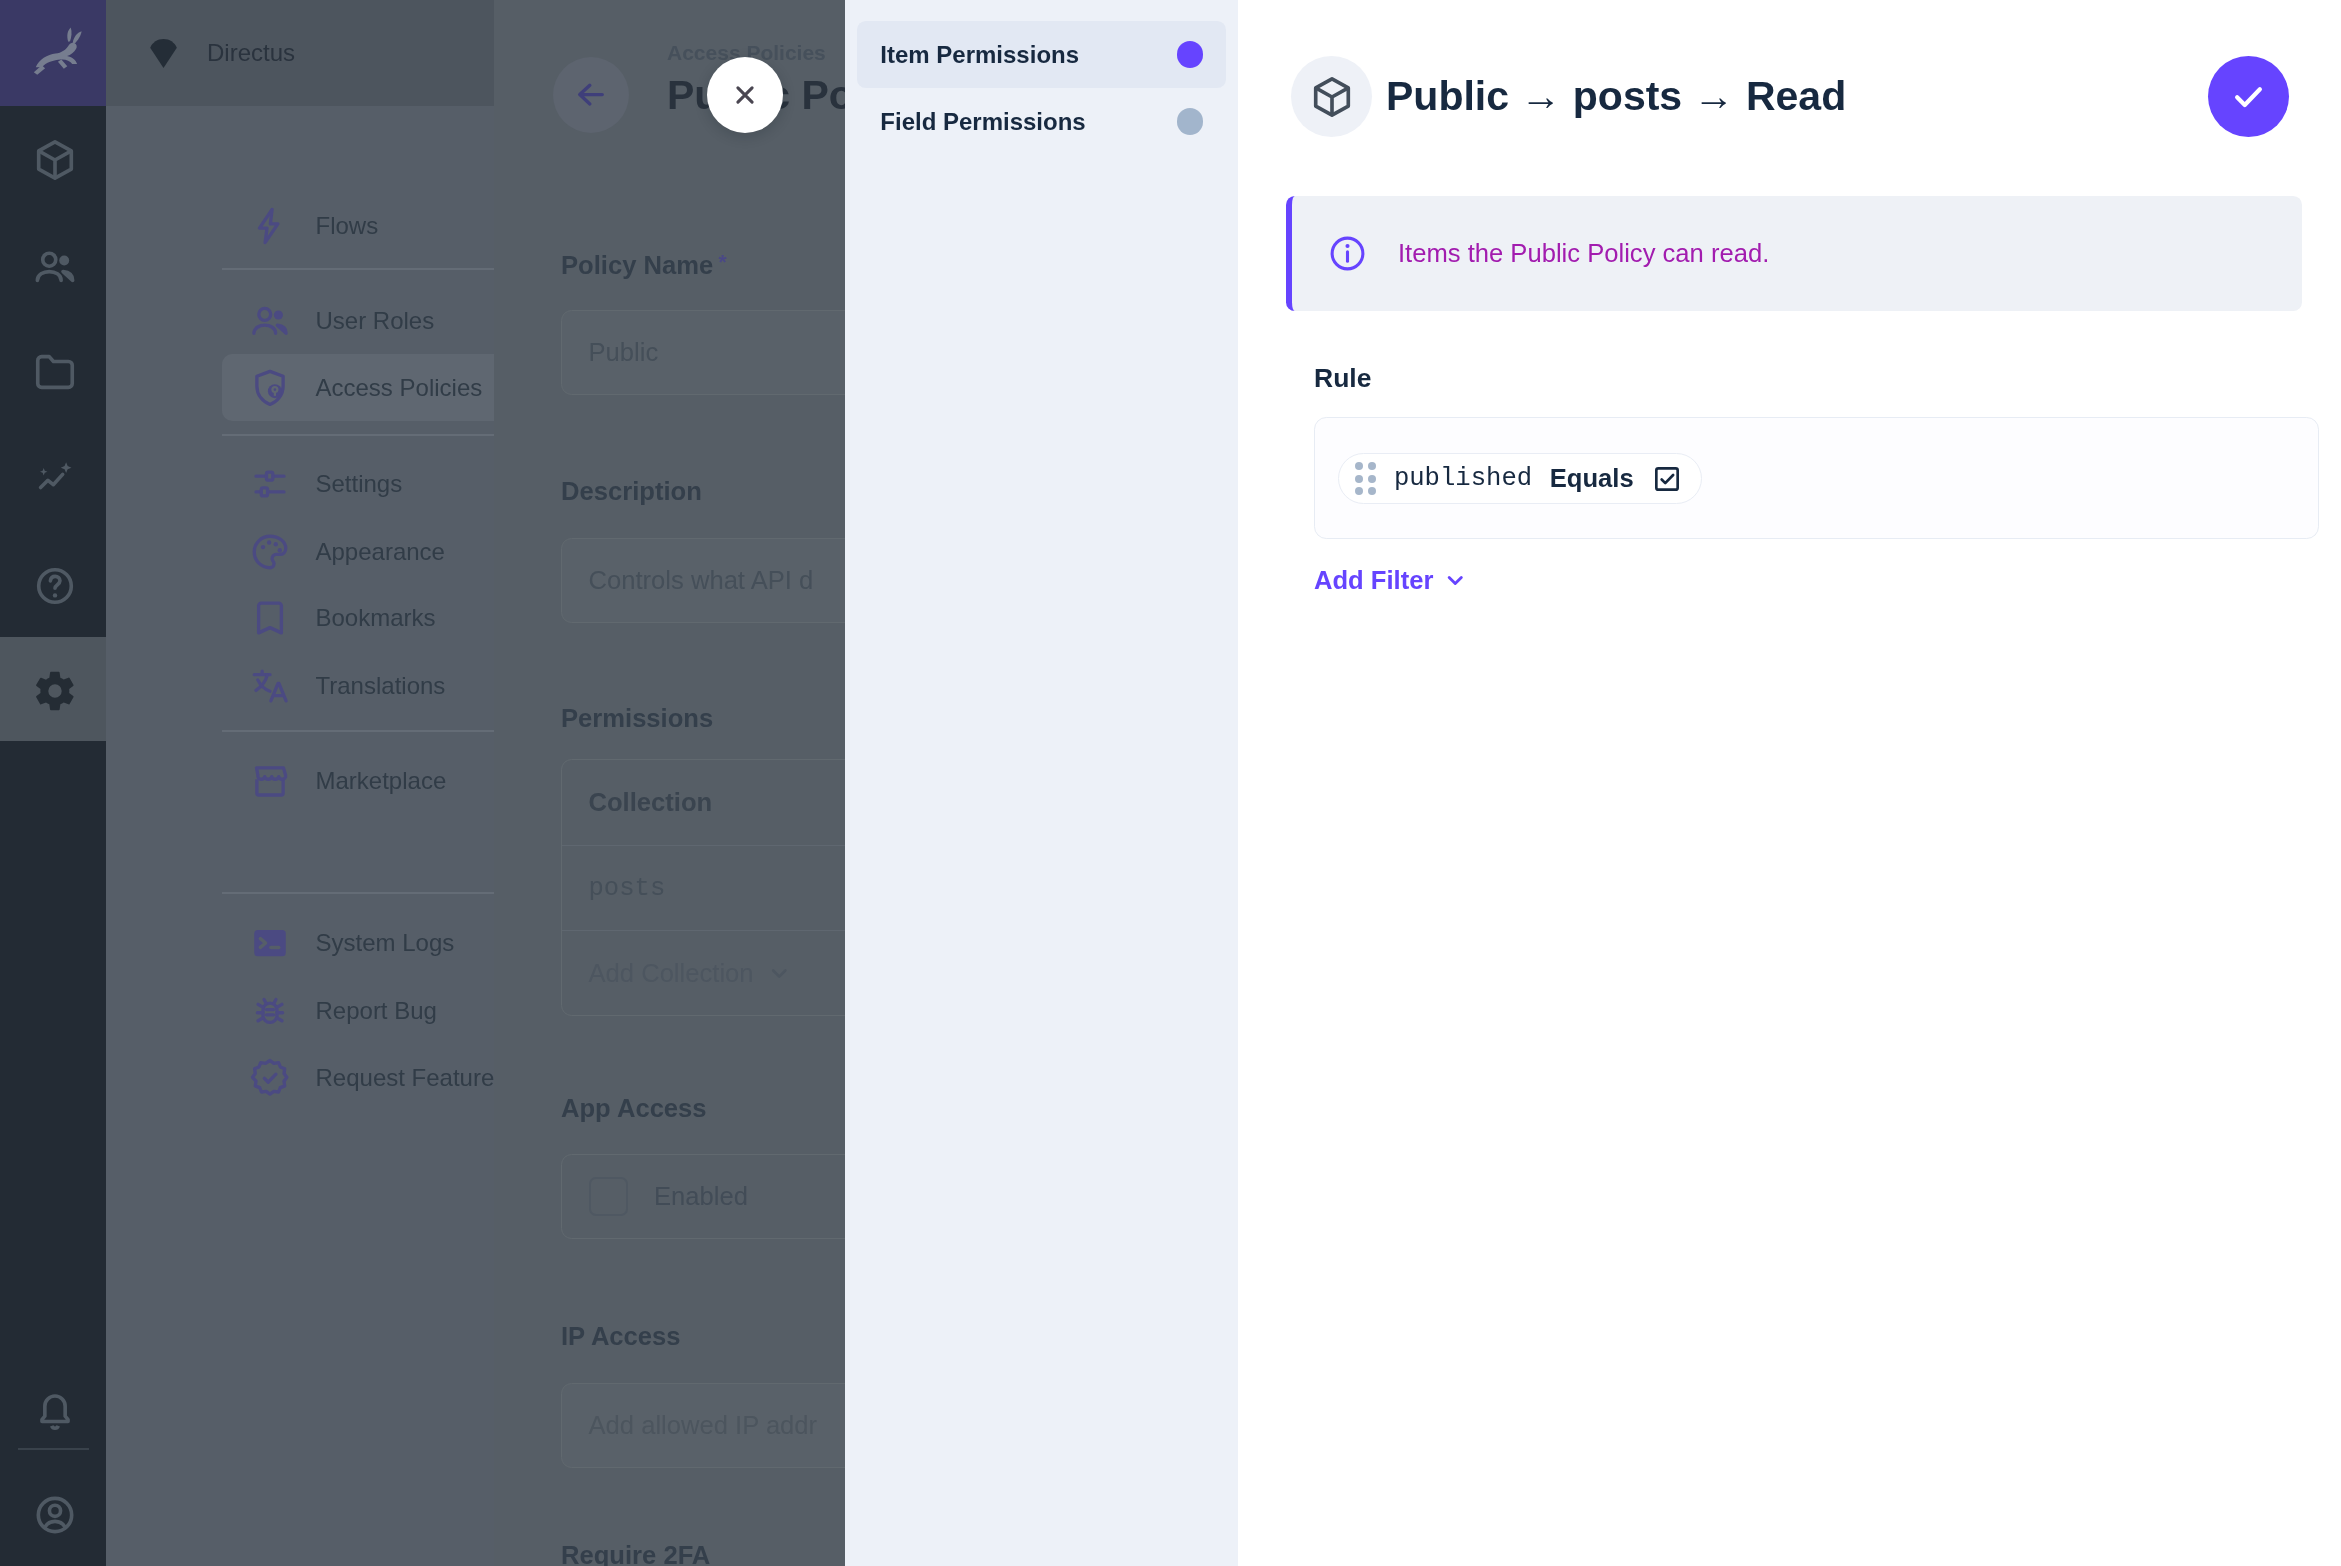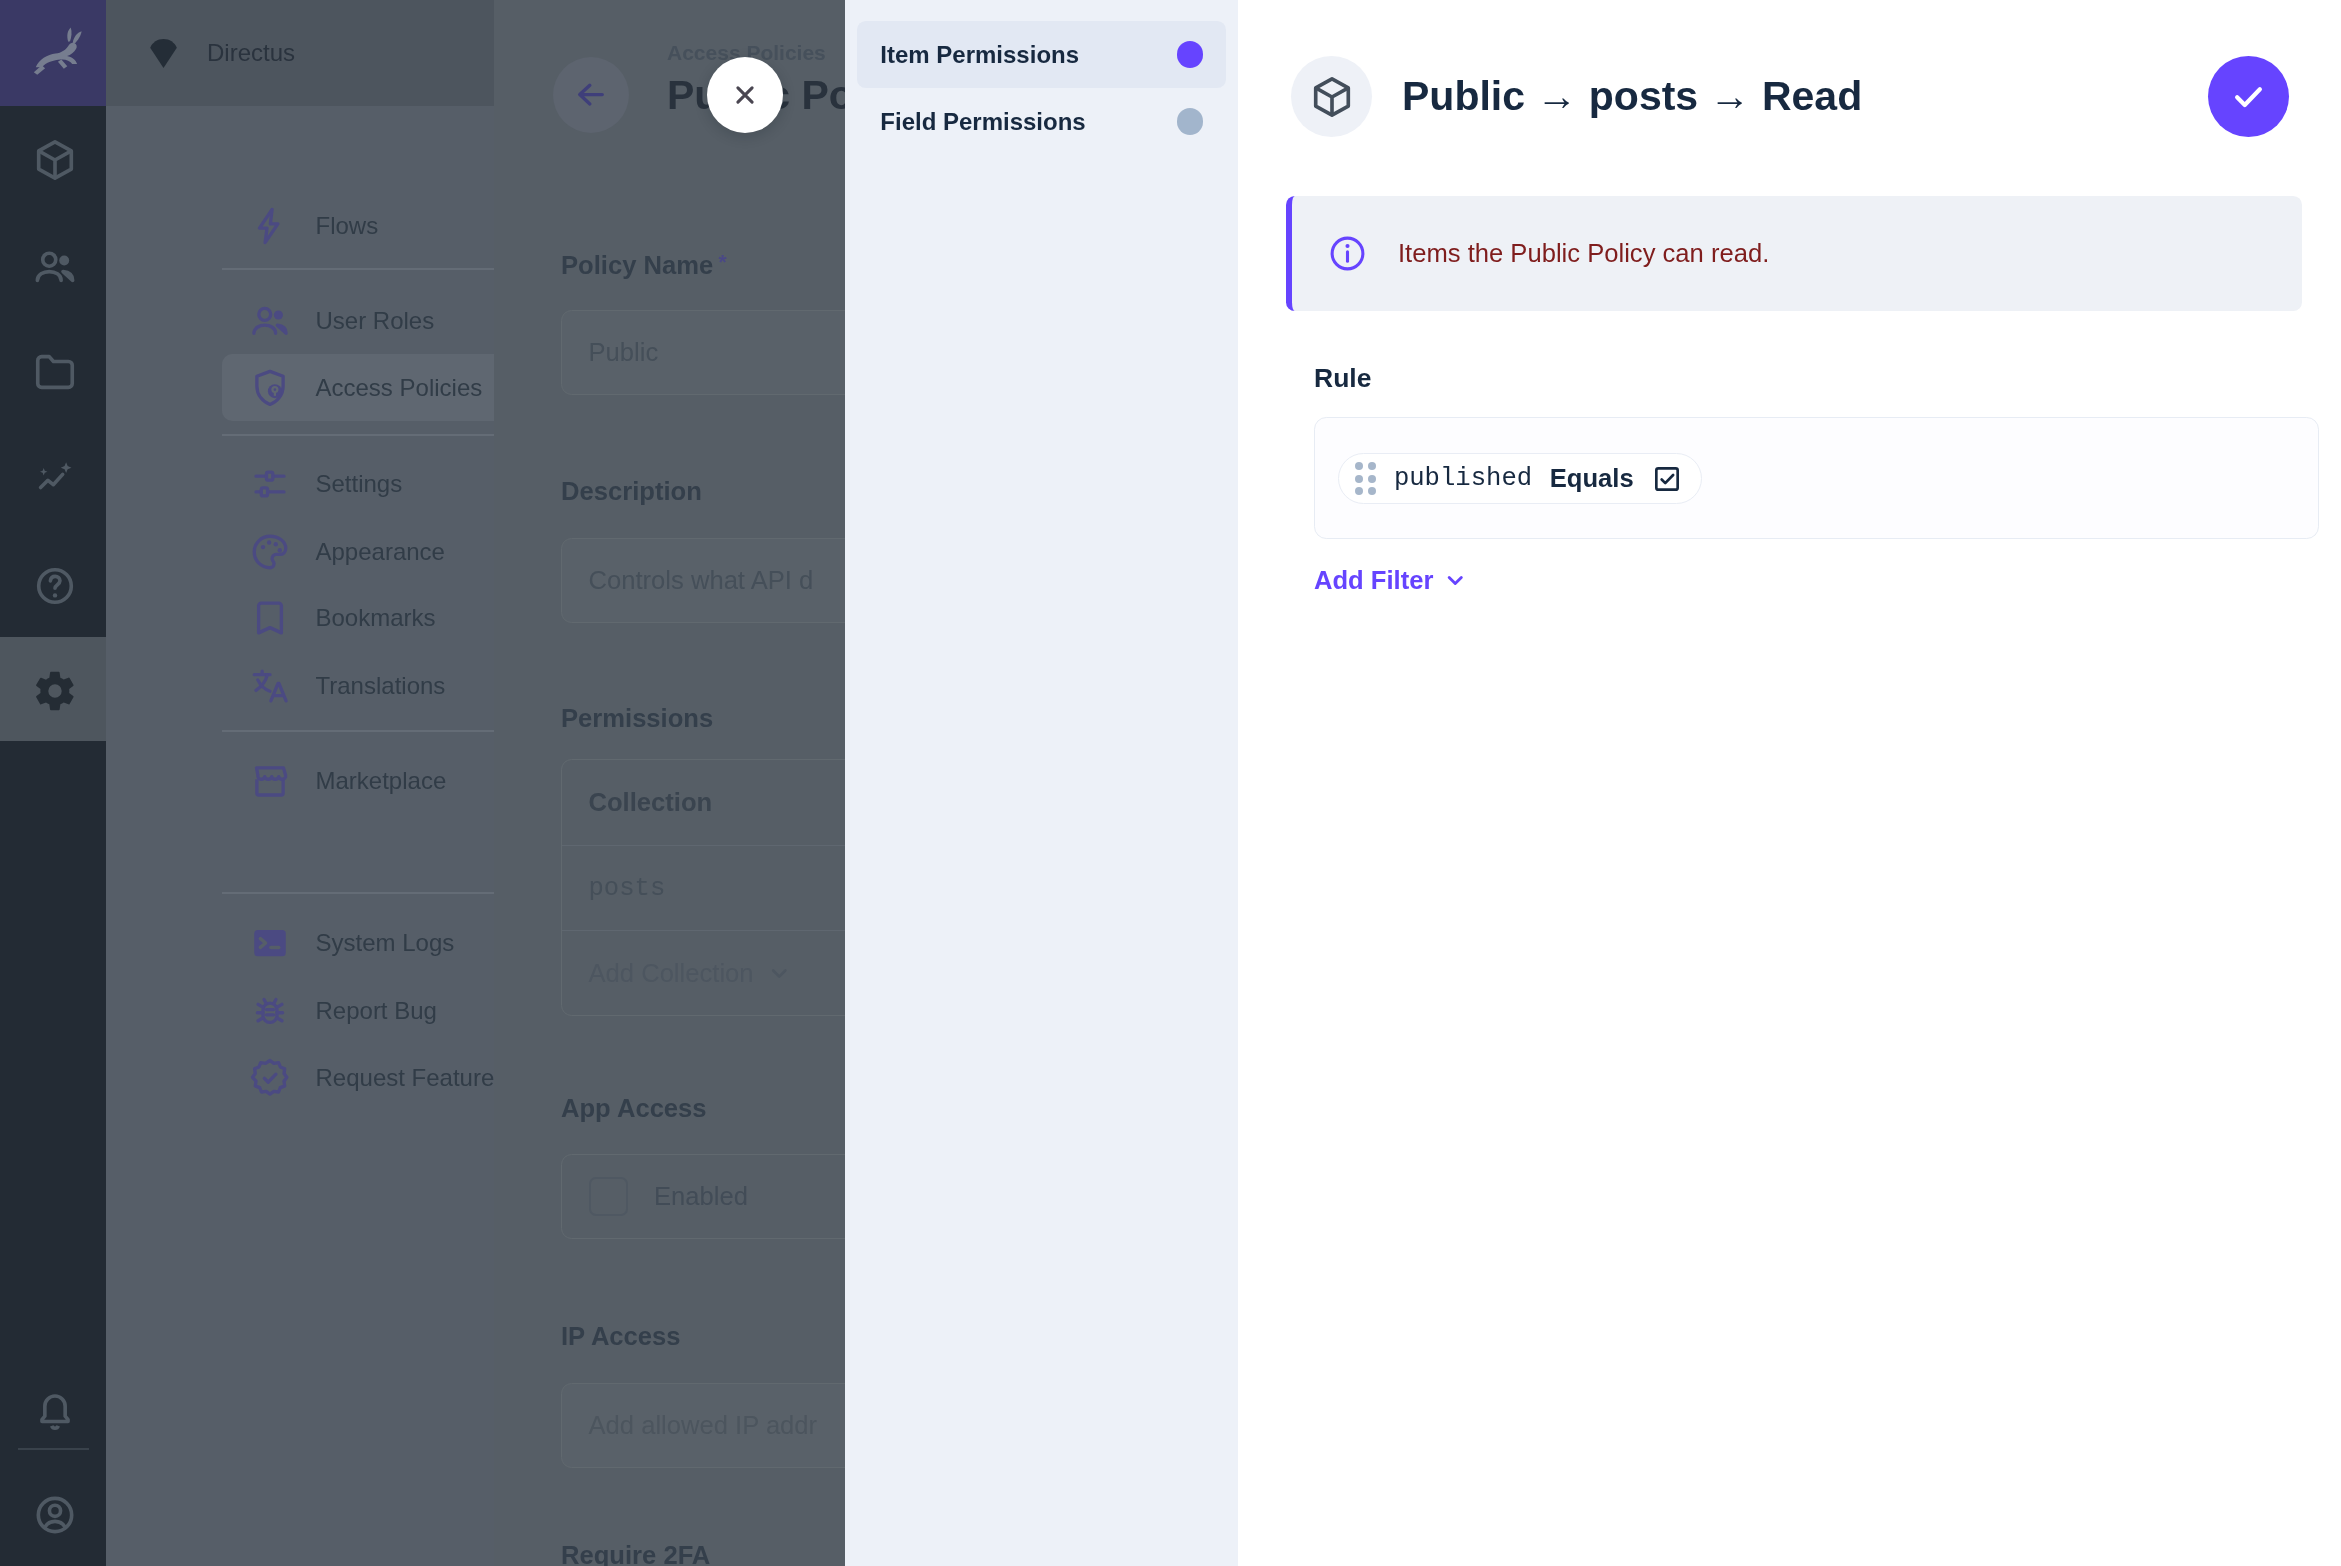--- a/index.html
+++ b/index.html
@@ -73,28 +73,28 @@
   .tab.active { background:#e2e8f3; }
   .tab .tlabel { font-size:24px; font-weight:600; color:#172940; white-space:nowrap; }
   .dot { margin-left:auto; width:26.5px; height:26.5px; border-radius:50%; flex:none; }
 
   
   .drawer { position:absolute; left:1238px; top:0; width:1104px; height:1566px; background:#ffffff; z-index:3; }
   .dheader { position:absolute; left:53px; top:56px; width:998px; height:81px; display:flex; align-items:center; }
   .davatar { width:81px; height:81px; border-radius:50%; background:#eef1f7; color:#434e5b;
              display:flex; align-items:center; justify-content:center; flex:none; }
   .davatar svg { width:46px; height:46px; }
-  .dtitle { margin-left:30px; font-size:41px; font-weight:700; color:#172940; white-space:nowrap; }
+  .dtitle { margin-left:14px; font-size:41px; font-weight:700; color:#172940; white-space:nowrap; }
   .save-btn { margin-left:auto; width:81px; height:81px; border-radius:50%; background:#6644ff;
               color:#ffffff; padding:21px; flex:none; }
   .banner { position:absolute; left:48px; top:196px; width:1016px; height:115px; background:#eef1f6;
             border-left:6.2px solid #6644ff; border-radius:8.8px; display:flex; align-items:center;
             padding-left:35px; gap:30px; }
   .banner .iicon { width:41px; height:41px; color:#6644ff; flex:none; }
-  .banner .btext { font-size:25.6px; font-weight:500; color:#7f1d1d; white-space:nowrap; }
+  .banner .btext { font-size:25.6px; font-weight:500; color:#a21caf; white-space:nowrap; }
   .rule-label { position:absolute; left:76px; top:363px; font-size:26.5px; font-weight:700; color:#172940; }
   .rule-box { position:absolute; left:76px; top:417px; width:1005px; height:122px;
               border:1.8px solid #e7ecf4; border-radius:12.3px; background:#fdfdff; padding:35px 0 0 23px; }
   .chip { display:inline-flex; align-items:center; height:51px; gap:17.6px; padding:0 17.6px 0 16px;
           border:1.8px solid #e9edf5; border-radius:25.6px; background:#ffffff; }
   .dots { display:grid; grid-template-columns:repeat(2,8px); grid-auto-rows:8px; gap:4.4px 5.3px; }
   .dots i { width:8px; height:8px; border-radius:50%; background:#a6b6ca; }
   .chip .cfield { font-family:"Liberation Mono", monospace; font-size:25.6px; color:#172940; }
   .chip .cop { font-size:25.6px; font-weight:700; color:#172940; }
   .chip .cbox { width:32px; height:32px; color:#172940; flex:none; }

